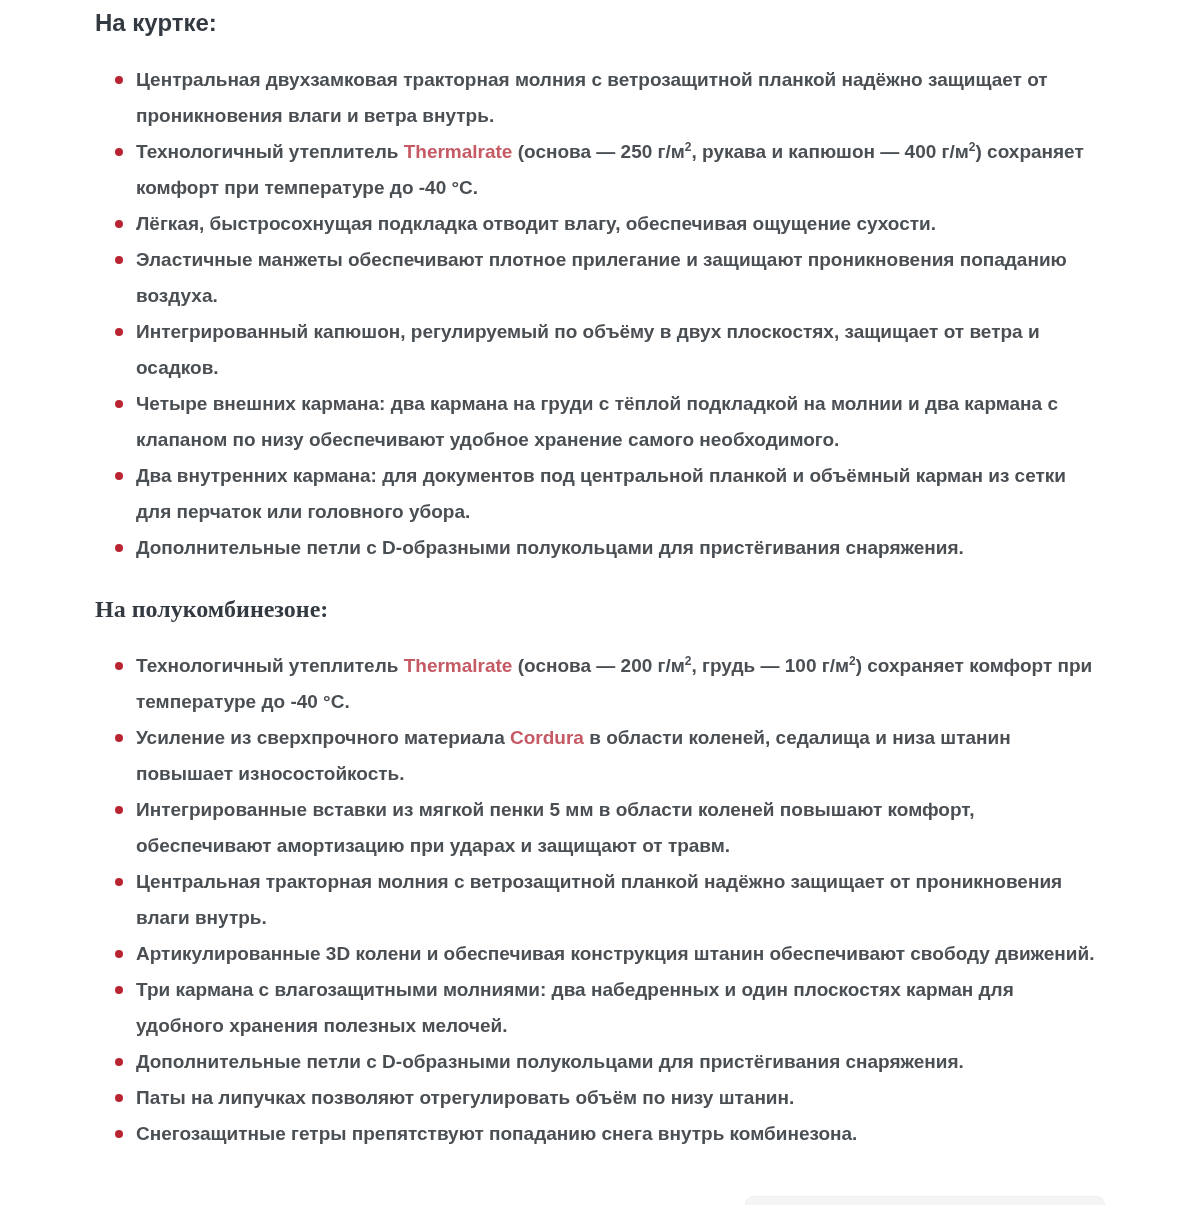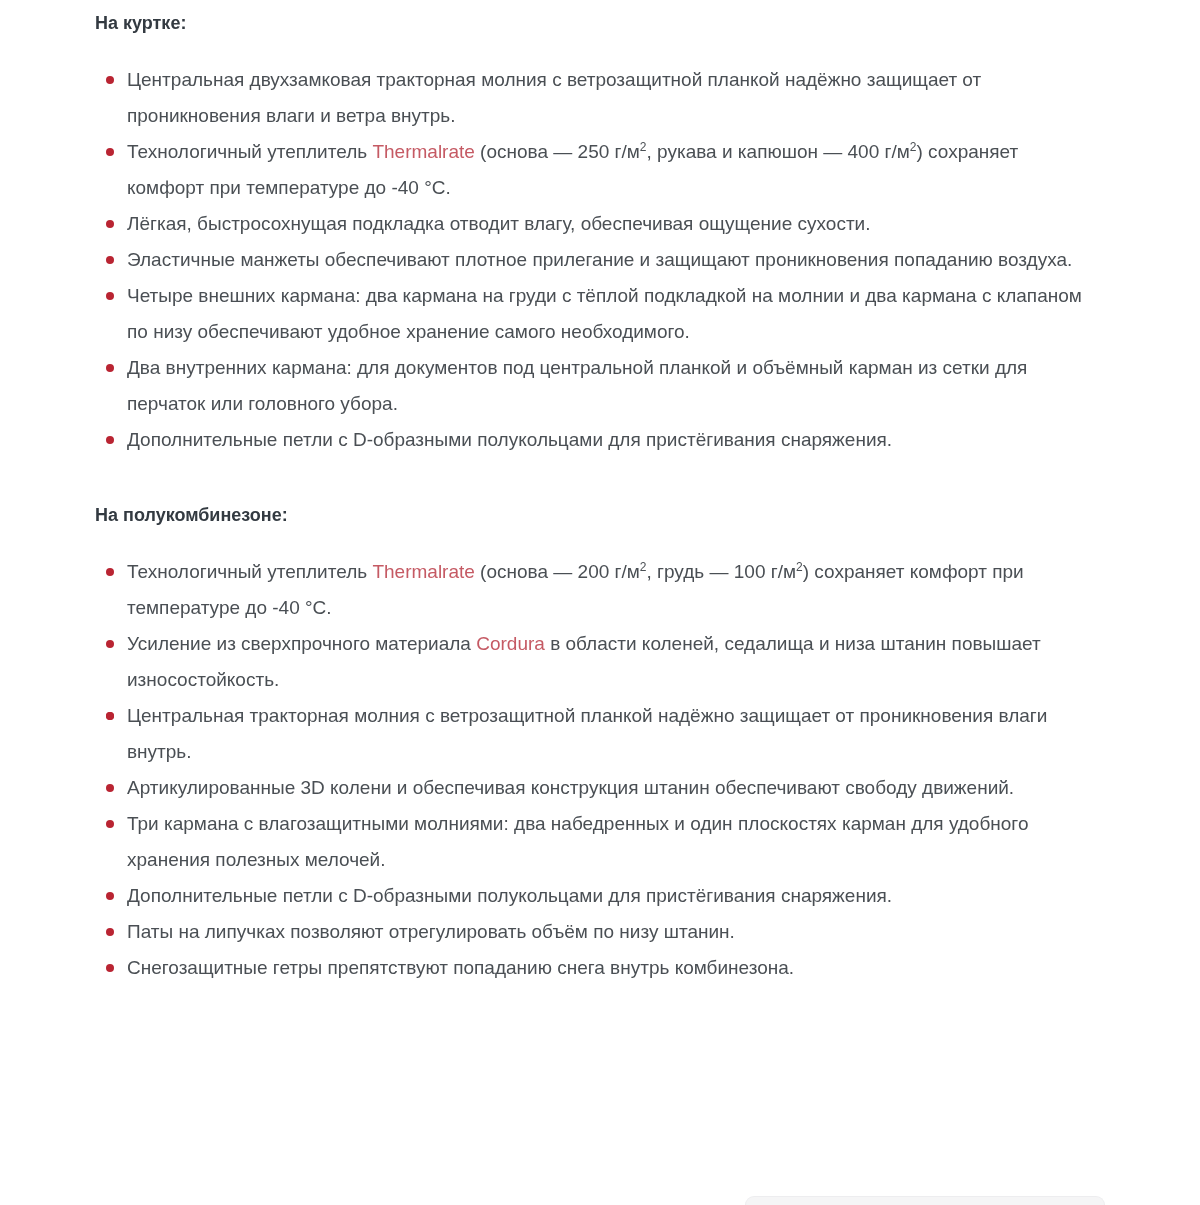--- a/index.html
+++ b/index.html
@@ -18,35 +18,37 @@
     color:var(--body-color);
     overflow:hidden;
     position:relative;
   }
   .content{
     padding:10px 0 0 95px;
     width:1090px;
   }
   h3.section-heading{
     margin:0 0 26px 0;
-    font-size:18px;
+    font-size:24px;
     line-height:26px;
     font-weight:700;
     color:var(--heading-color);
   }
   h3.section-heading.second{
-    margin-top:44px;
+    margin-top:30px;
+    font-family:Liberation Serif, serif;
   }
   ul.feature-list{
     list-style:none;
-    margin:8px;
+    margin:17px;
     padding:0;
     width:992px;
     font-size:19px;
     line-height:36px;
+    font-weight:bold;
   }
   ul.feature-list li{
     position:relative;
     padding-left:24px;
     margin:0;
   }
   ul.feature-list .dot{
     position:absolute;
     left:3px;
     top:14px;
@@ -80,31 +82,32 @@
 
 <main class="content">
 
   <h3 class="section-heading">На куртке:</h3>
 
   <ul class="feature-list">
       <li><span class="dot"></span><span>Центральная двухзамковая тракторная молния с ветрозащитной планкой надёжно защищает от проникновения влаги и ветра внутрь.</span></li>
       <li><span class="dot"></span><span>Технологичный утеплитель </span><span class="brand">Thermalrate</span><span> (основа — 250 г/м</span><sup>2</sup><span>, рукава и капюшон — 400 г/м</span><sup>2</sup><span>) сохраняет комфорт при температуре до -40 °C.</span></li>
       <li><span class="dot"></span><span>Лёгкая, быстросохнущая подкладка отводит влагу, обеспечивая ощущение сухости.</span></li>
       <li><span class="dot"></span><span>Эластичные манжеты обеспечивают плотное прилегание и защищают проникновения попаданию воздуха.</span></li>
+      <li><span class="dot"></span><span>Интегрированный капюшон, регулируемый по объёму в двух плоскостях, защищает от ветра и осадков.</span></li>
       <li><span class="dot"></span><span>Четыре внешних кармана: два кармана на груди с тёплой подкладкой на молнии и два кармана с клапаном по низу обеспечивают удобное хранение самого необходимого.</span></li>
       <li><span class="dot"></span><span>Два внутренних кармана: для документов под центральной планкой и объёмный карман из сетки для перчаток или головного убора.</span></li>
       <li><span class="dot"></span><span>Дополнительные петли с D-образными полукольцами для пристёгивания снаряжения.</span></li>
     </ul>
 
   <h3 class="section-heading second">На полукомбинезоне:</h3>
 
   <ul class="feature-list">
       <li><span class="dot"></span><span>Технологичный утеплитель </span><span class="brand">Thermalrate</span><span> (основа — 200 г/м</span><sup>2</sup><span>, грудь — 100 г/м</span><sup>2</sup><span>) сохраняет комфорт при температуре до -40 °C.</span></li>
       <li><span class="dot"></span><span>Усиление из сверхпрочного материала </span><span class="brand">Cordura</span><span> в области коленей, седалища и низа штанин повышает износостойкость.</span></li>
-      <li><span class="dot"></span></li>
+      <li><span class="dot"></span><span>Интегрированные вставки из мягкой пенки 5 мм в области коленей повышают комфорт, обеспечивают амортизацию при ударах и защищают от травм.</span></li>
       <li><span class="dot"></span><span>Центральная тракторная молния с ветрозащитной планкой надёжно защищает от проникновения влаги внутрь.</span></li>
       <li><span class="dot"></span><span>Артикулированные 3D колени и обеспечивая конструкция штанин обеспечивают свободу движений.</span></li>
       <li><span class="dot"></span><span>Три кармана с влагозащитными молниями: два набедренных и один плоскостях карман для удобного хранения полезных мелочей.</span></li>
       <li><span class="dot"></span><span>Дополнительные петли с D-образными полукольцами для пристёгивания снаряжения.</span></li>
       <li><span class="dot"></span><span>Паты на липучках позволяют отрегулировать объём по низу штанин.</span></li>
       <li><span class="dot"></span><span>Снегозащитные гетры препятствуют попаданию снега внутрь комбинезона.</span></li>
     </ul>
 
 </main>
 

